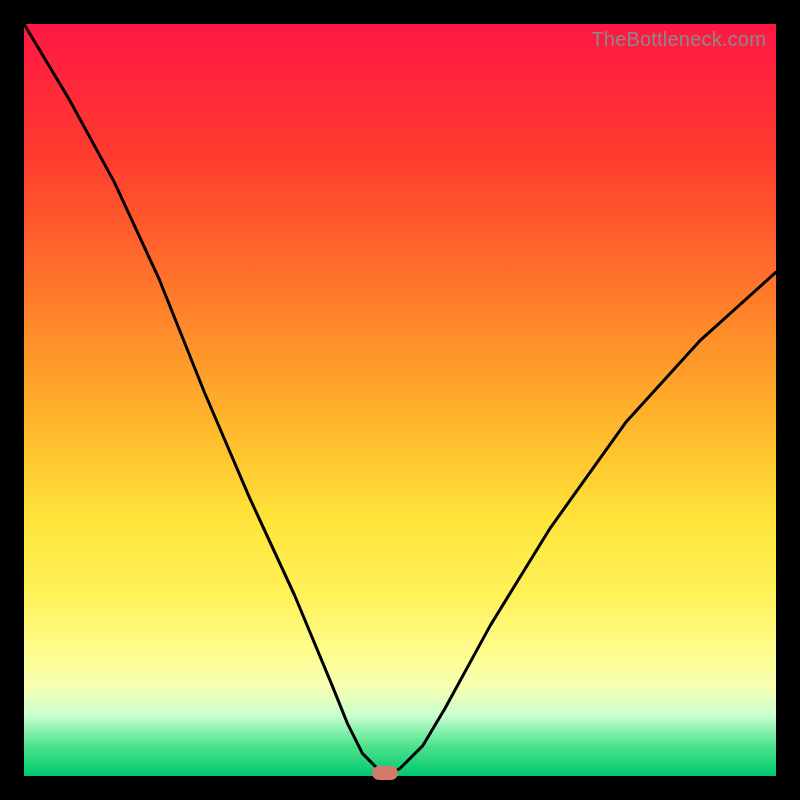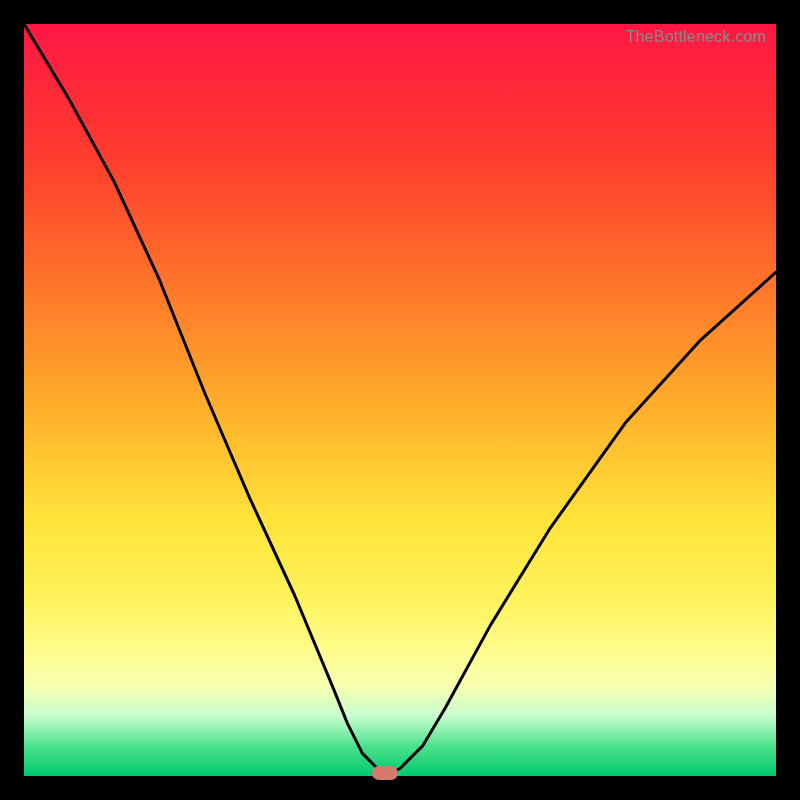--- a/index.html
+++ b/index.html
@@ -36,21 +36,21 @@
       #c8ffd0 92%,
       #4de28c 96%,
       #00c86e 100%
     );
   }
   .watermark {
     position: absolute;
     top: 4px;
     right: 10px;
     color: #8a8a8a;
-    font-size: 16px;
+    font-size: 20px;
     letter-spacing: 0.2px;
     font-weight: 500;
     user-select: none;
   }
   svg.curve {
     position: absolute;
     left: 0;
     top: 0;
     width: 752px;
     height: 752px;

